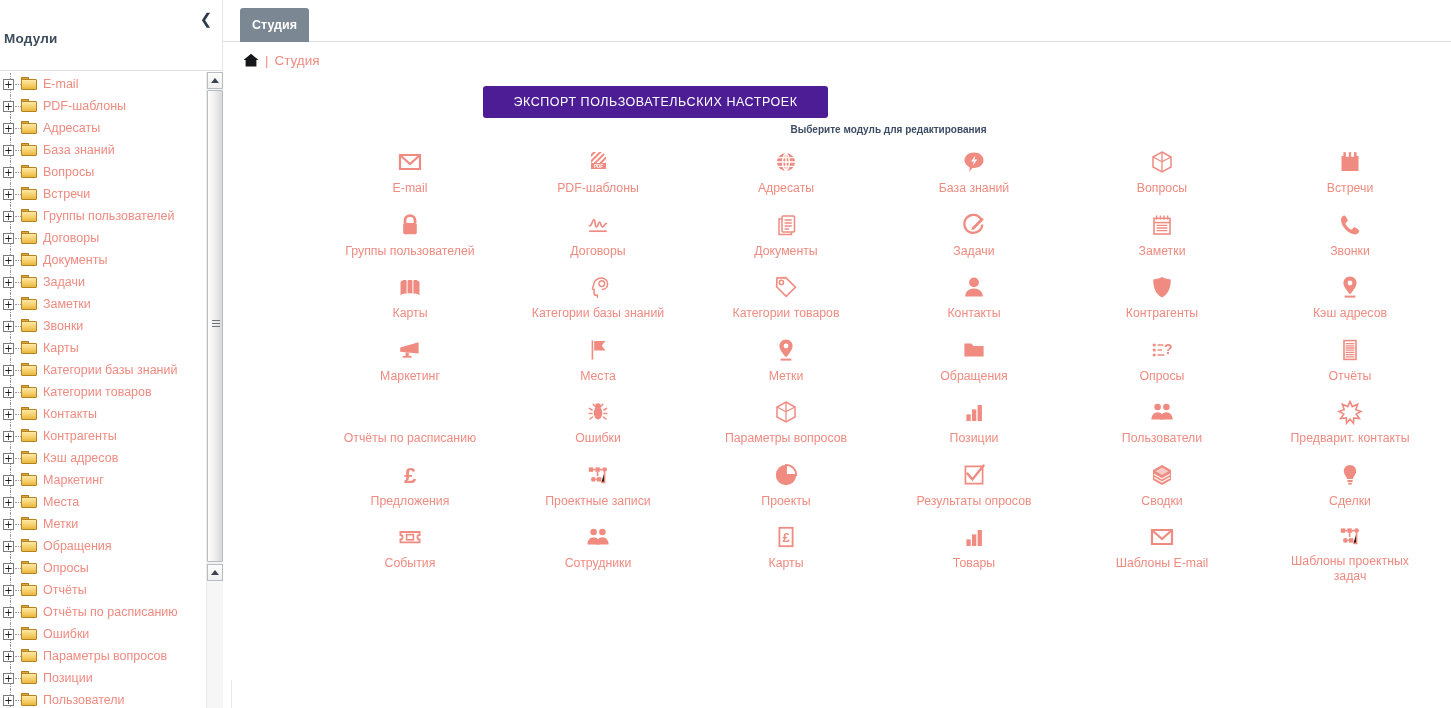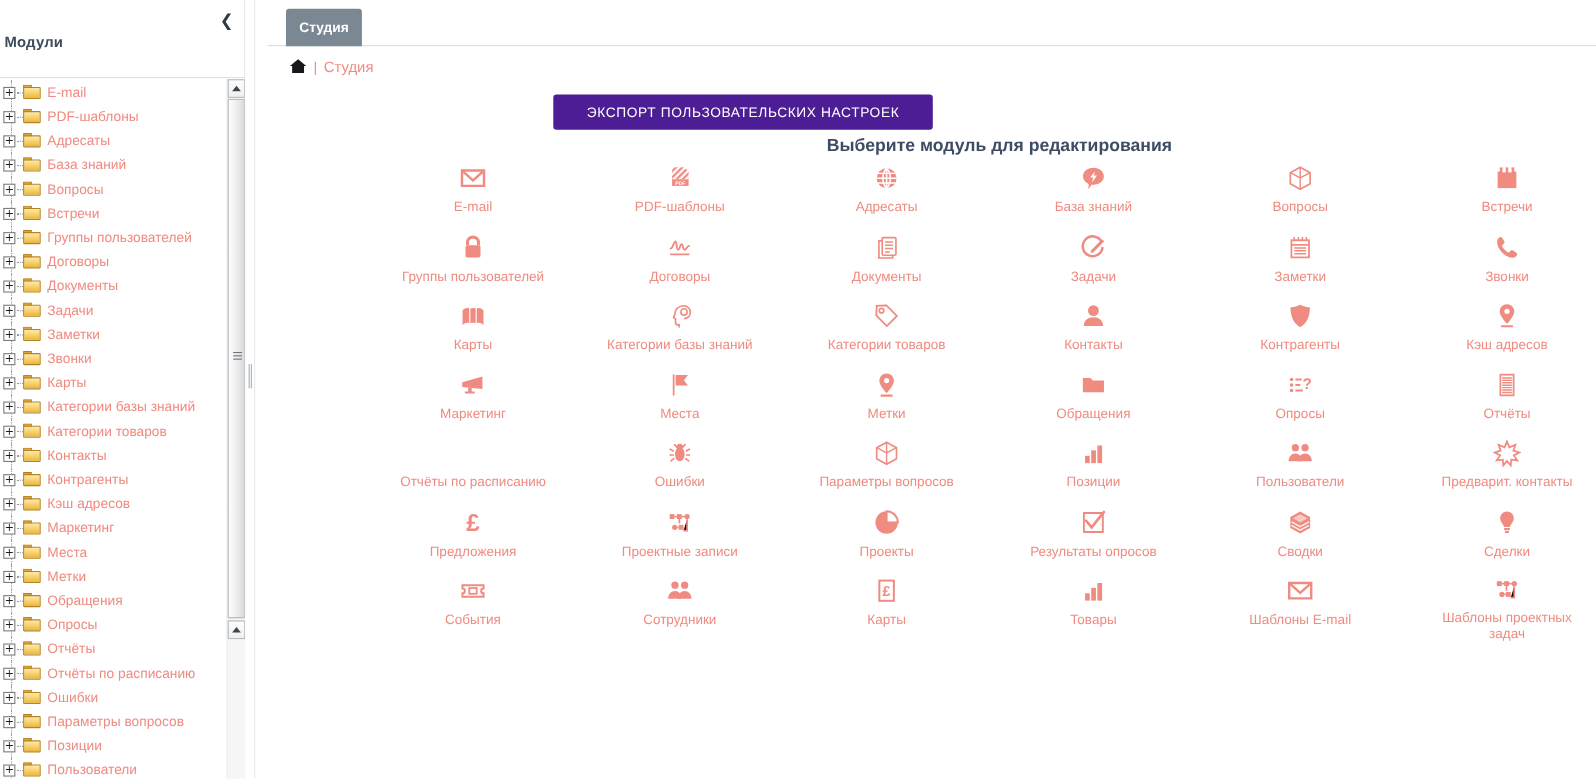--- a/index.html
+++ b/index.html
@@ -151,21 +151,20 @@
   #splitter-grip i:nth-child(1) { left: 0; }
   #splitter-grip i:nth-child(2) { left: 2px; }
 
   
   #main {
     position: relative;
     flex: 1 1 auto;
     height: 680px;
     background: #ffffff;
     overflow: hidden;
-    margin-left: 20px;
   }
   #tabbar {
     position: relative;
     height: 42px;
     padding-left: 17px;
     border-bottom: 1px solid #d9dcdf;
   }
   #tab-studio {
     position: absolute; left: 17px; top: 8px;
     height: 34px;
@@ -201,21 +200,21 @@
     font-size: 12.5px;
     letter-spacing: .55px;
     font-family: "Liberation Sans", sans-serif;
     cursor: pointer;
   }
 
   #grid-heading {
     position: absolute; left: 0; top: 124px;
     width: 1221px;
     text-align: center;
-    font-size: 16px; font-weight: bold;
+    font-size: 10px; font-weight: bold;
     color: #3d4c64;
     padding-left: 110px;
   }
 
   #grid {
     position: absolute; left: 0; top: 140px;
     width: 1221px;
     display: grid;
     grid-template-columns: repeat(6, 1fr);
     row-gap: 0px;

